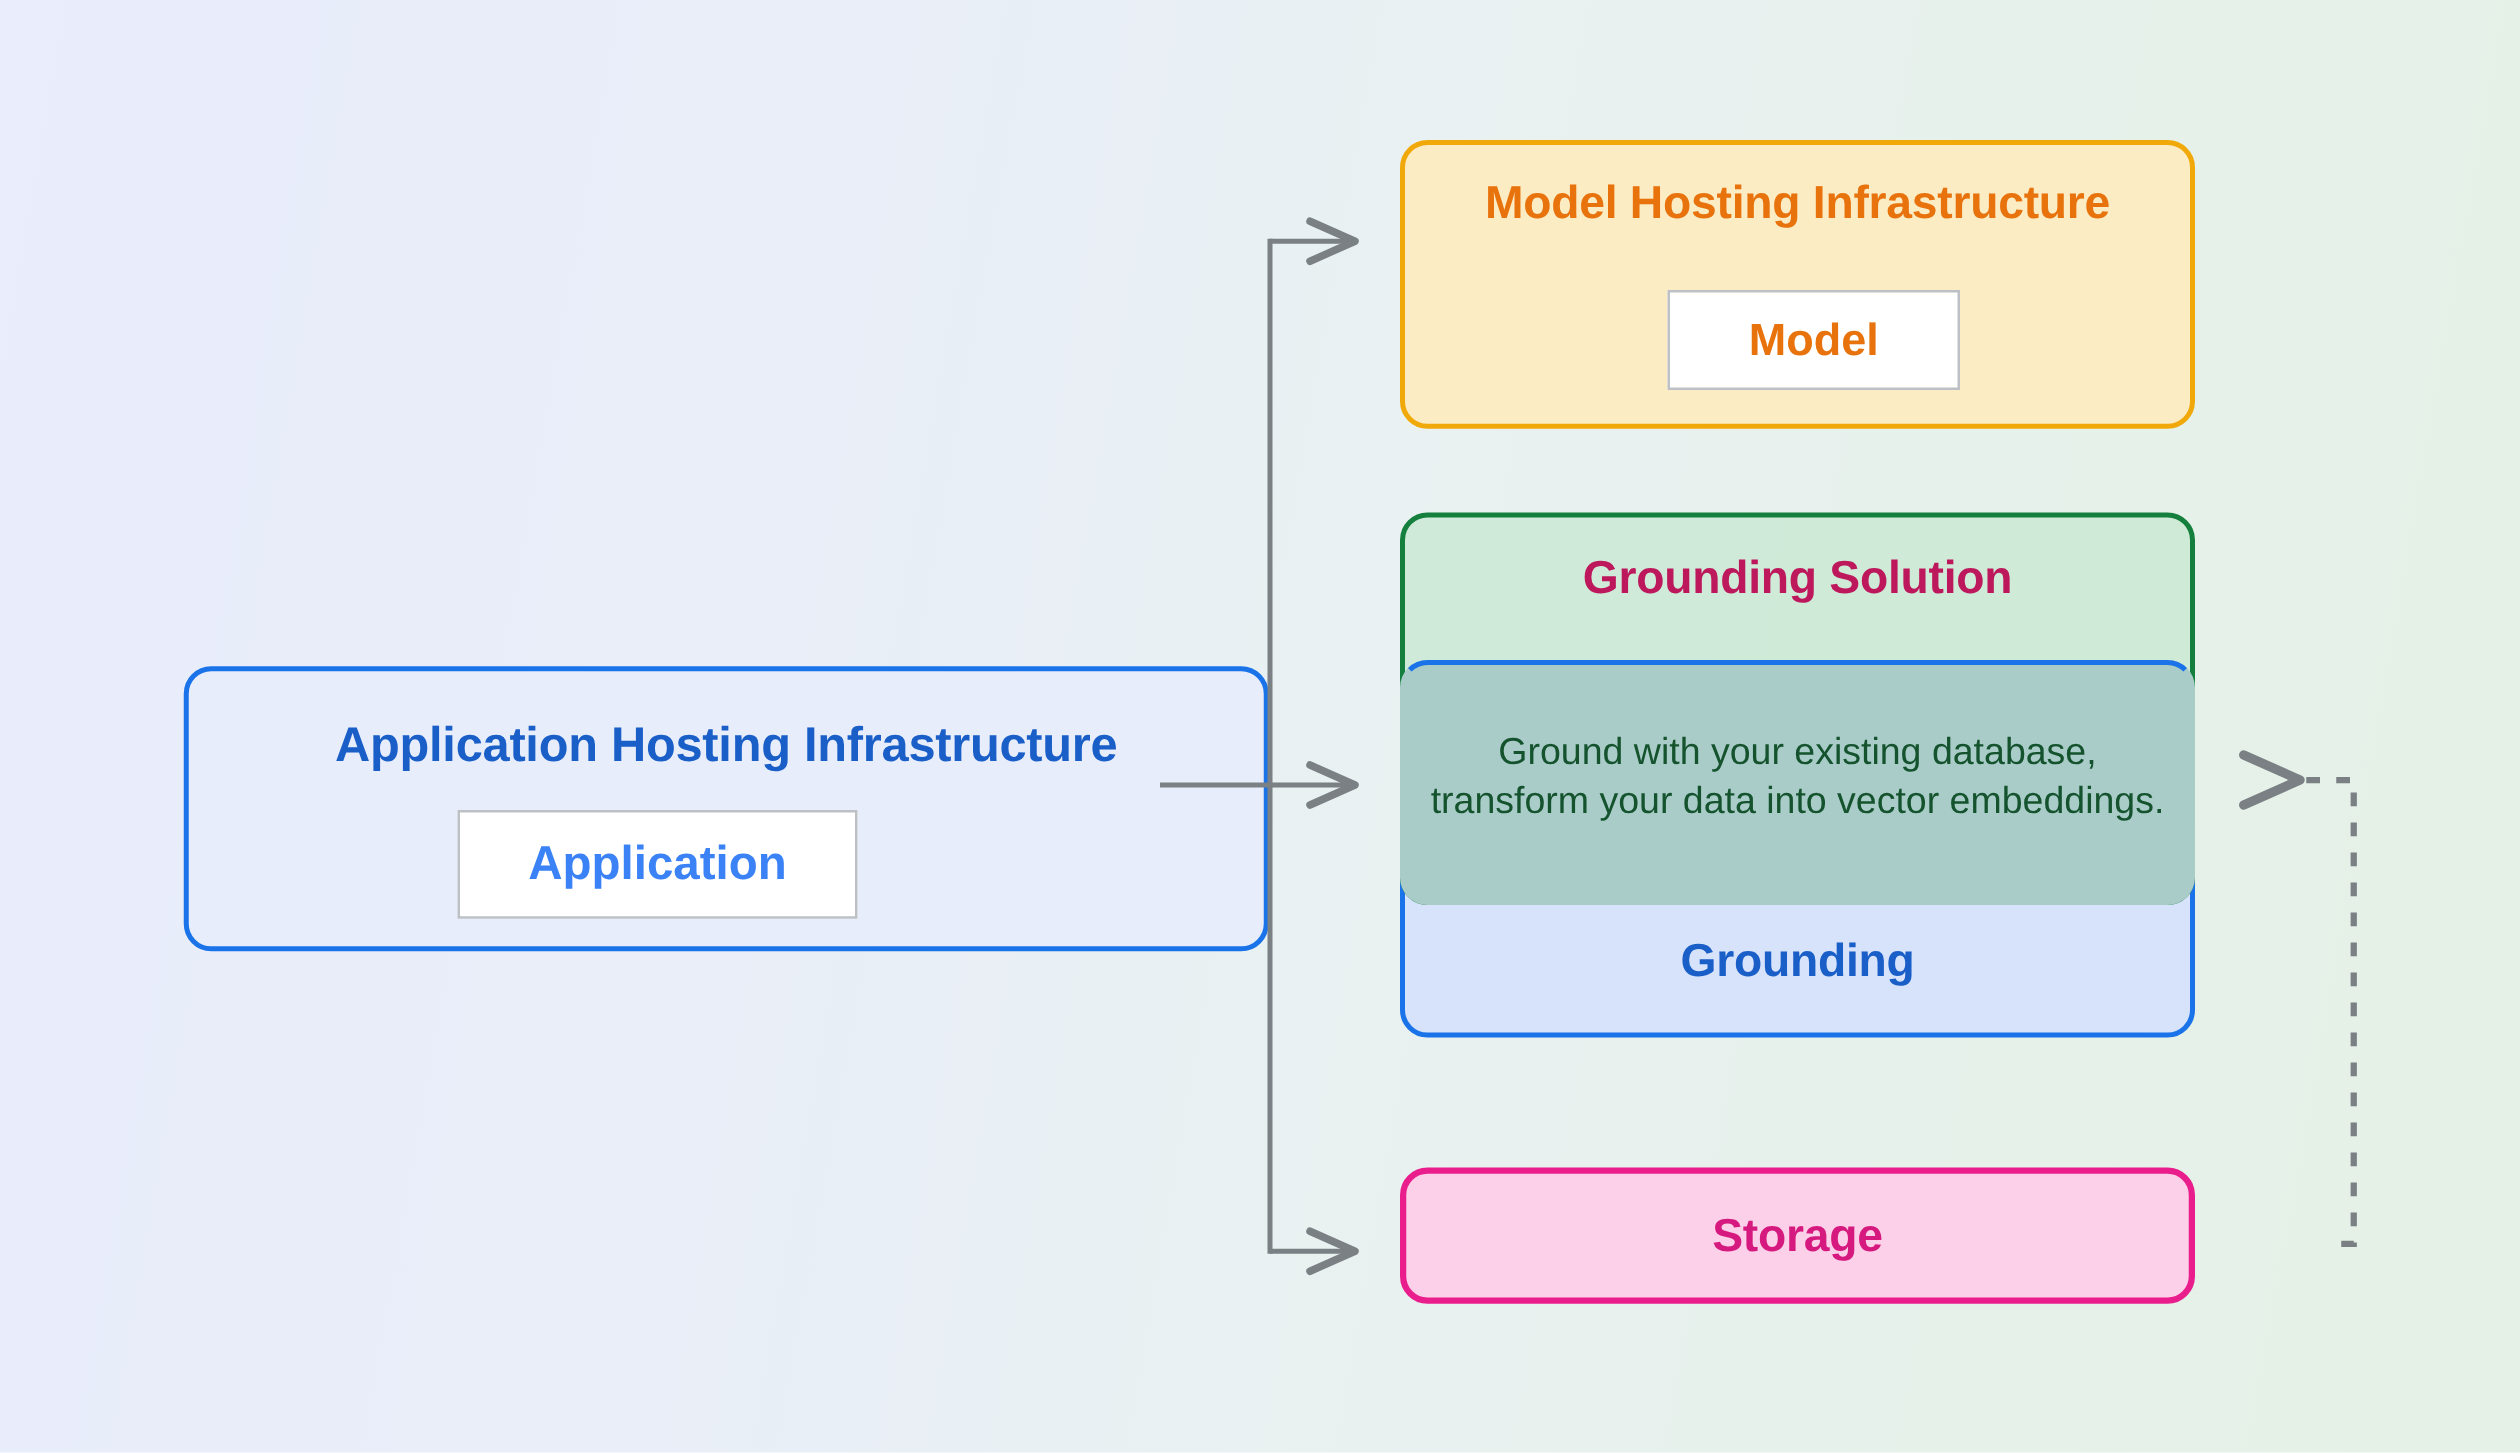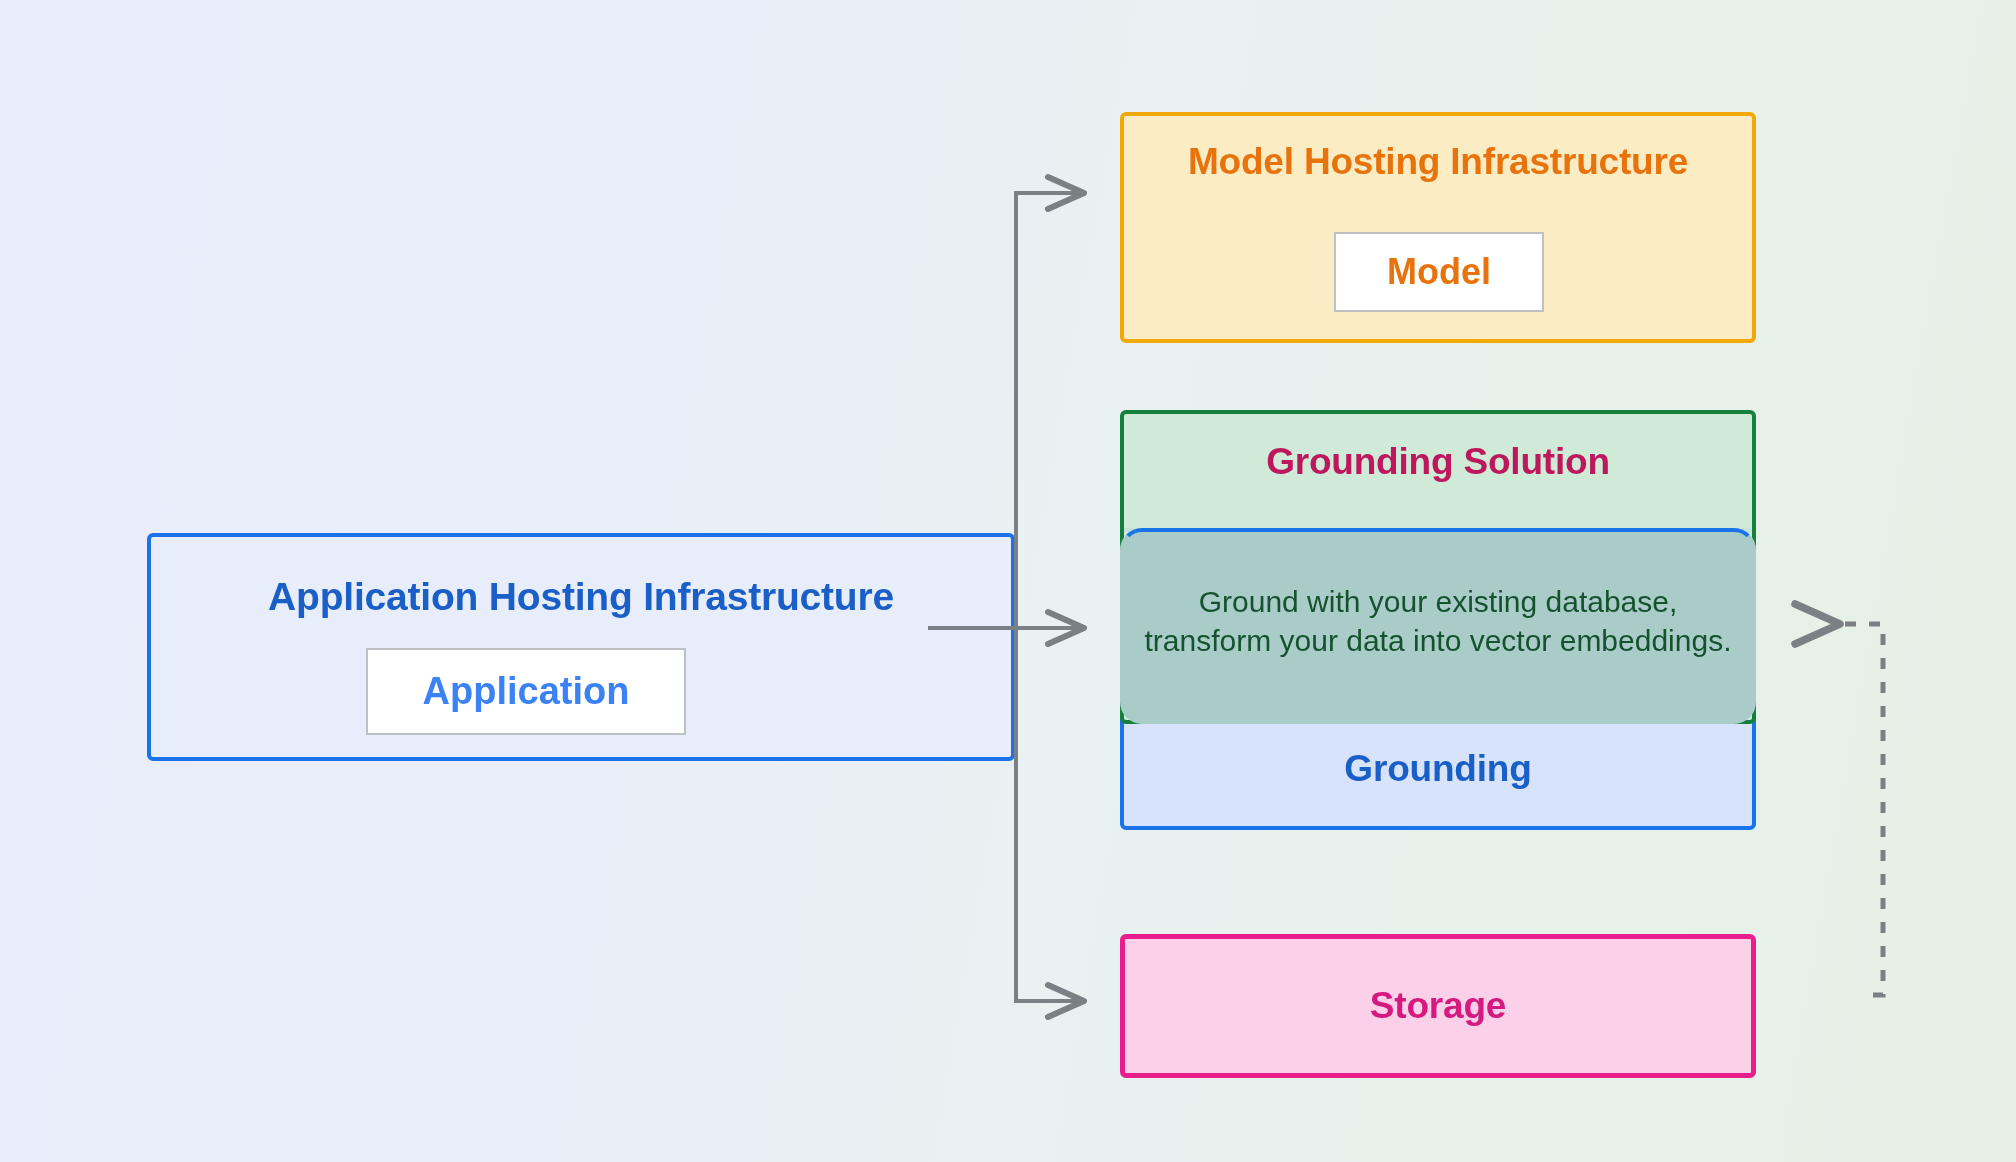--- a/index.html
+++ b/index.html
@@ -19,21 +19,21 @@
   #canvas {
     position: absolute;
     inset: 0;
     width: 2016px;
     height: 1162px;
   }
 
   
   .node {
     position: absolute;
-    border-radius: 6px;
+    border-radius: 22px;
     border-style: solid;
     display: flex;
     flex-direction: column;
     align-items: center;
   }
 
   .node-title {
     font-weight: bold;
     letter-spacing: -0.2px;
     text-align: center;
@@ -88,21 +88,21 @@
     justify-content: flex-start;
     padding-top: 25px;
   }
   .model-host .node-title {
     color: #e8730c;
     font-size: 37px;
   }
   .chip-model {
     left: 210px;
     top: 116px;
-    width: 210px;
+    width: 234px;
     height: 80px;
     font-size: 36px;
     color: #e8730c;
   }
 
   
   .grounding {
     left: 1120px;
     top: 410px;
     width: 636px;
@@ -171,21 +171,21 @@
     font-size: 30px;
     line-height: 1.30;
     color: #14532d;
   }
 
   
   .storage {
     left: 1120px;
     top: 934px;
     width: 636px;
-    height: 144px;
+    height: 109px;
     background: #fbd0e8;
     border-color: #e91e8c;
     border-width: 5px;
     justify-content: center;
   }
   .storage .node-title {
     color: #d6197f;
     font-size: 37px;
   }
 

